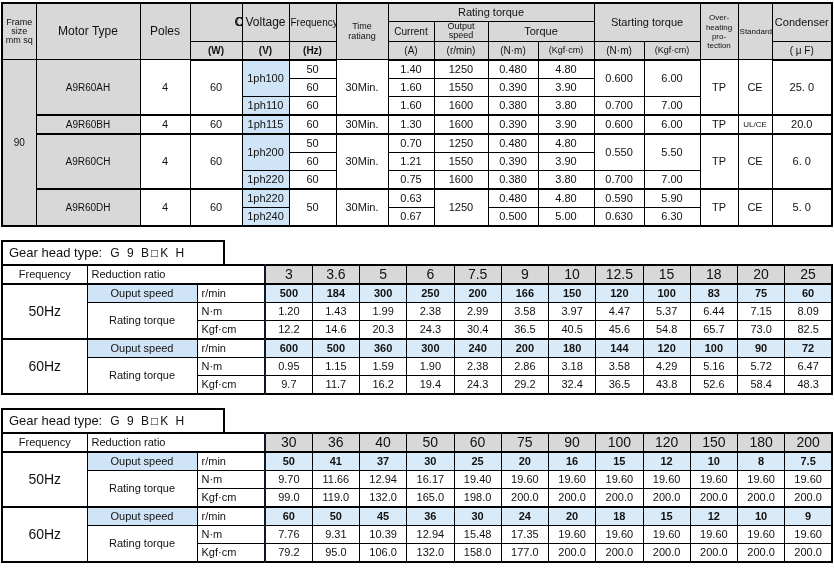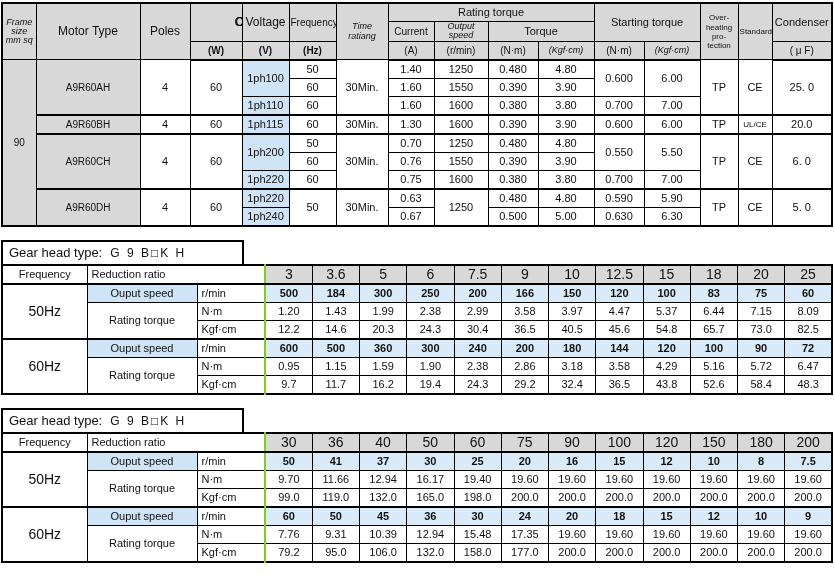--- a/index.html
+++ b/index.html
@@ -8,31 +8,31 @@
   .page{padding:2px 1px 0 1px;}
   table{border-collapse:collapse;table-layout:fixed;width:832px;border:2px solid #000;background:#fff;}
   td{border:1px solid #000;text-align:center;vertical-align:middle;font-size:11px;line-height:1.12;
      padding:0 1px;height:17px;overflow:hidden;white-space:pre-line;}
   .g{background:var(--gray);}
   .blu{background:var(--blue);margin-left:32px;}
   .spd{background:var(--blue2);font-weight:bold;}
   .left{text-align:left;padding-left:4px;}
   .tt{border-top:2px solid #000;}
   .bb{border-bottom:2px solid #000;}
-  .tr2{border-right:2px solid #84cc16;margin-left:22px;}
+  .tr2{border-right:2px solid #0f172a;margin-left:22px;}
   .big{font-size:14px;}
   .f13{font-size:10px;}
   .f12{font-size:12px;}
   .f10{font-size:10px;}
-  .f9{font-size:9px;line-height:1.05;font-style:italic;}
+  .f9{font-size:9px;line-height:1.05;}
   .f8{font-size:8px;line-height:1.15;}
   .bold{font-weight:bold;}
   .ovl{text-shadow:1px 0 0 #000;padding-left:44px;}
   .gear-block{margin-top:13px;}
-  .gear-title{box-sizing:border-box;width:243px;height:26px;border:2px solid #000;background:#fff;
+  .gear-title{box-sizing:border-box;width:224px;height:26px;border:2px solid #000;background:#fff;
      display:flex;align-items:center;padding-left:6px;position:relative;z-index:1;}
   .gear-title .lbl{font-size:13px;}
   .gear-title .code{font-size:12px;letter-spacing:2px;margin-left:8px;white-space:nowrap;}
   .gear-block table{margin-top:-2px;}
 </style>
 </head>
 <body>
 
 <div class="page">
 
@@ -159,21 +159,21 @@
           <td class="tt">0.480</td>
           <td class="tt">4.80</td>
           <td rowspan="2" class="tt">0.550</td>
           <td rowspan="2" class="tt">5.50</td>
           <td rowspan="3" class="tt">TP</td>
           <td rowspan="3" class="tt">CE</td>
           <td rowspan="3" class="tt">6. 0</td>
         </tr>
         <tr>
           <td>60</td>
-          <td>0.76</td>
+          <td>1.21</td>
           <td>1550</td>
           <td>0.390</td>
           <td>3.90</td>
         </tr>
         <tr>
           <td class="blu">1ph220</td>
           <td>60</td>
           <td>0.75</td>
           <td>1600</td>
           <td>0.380</td>

